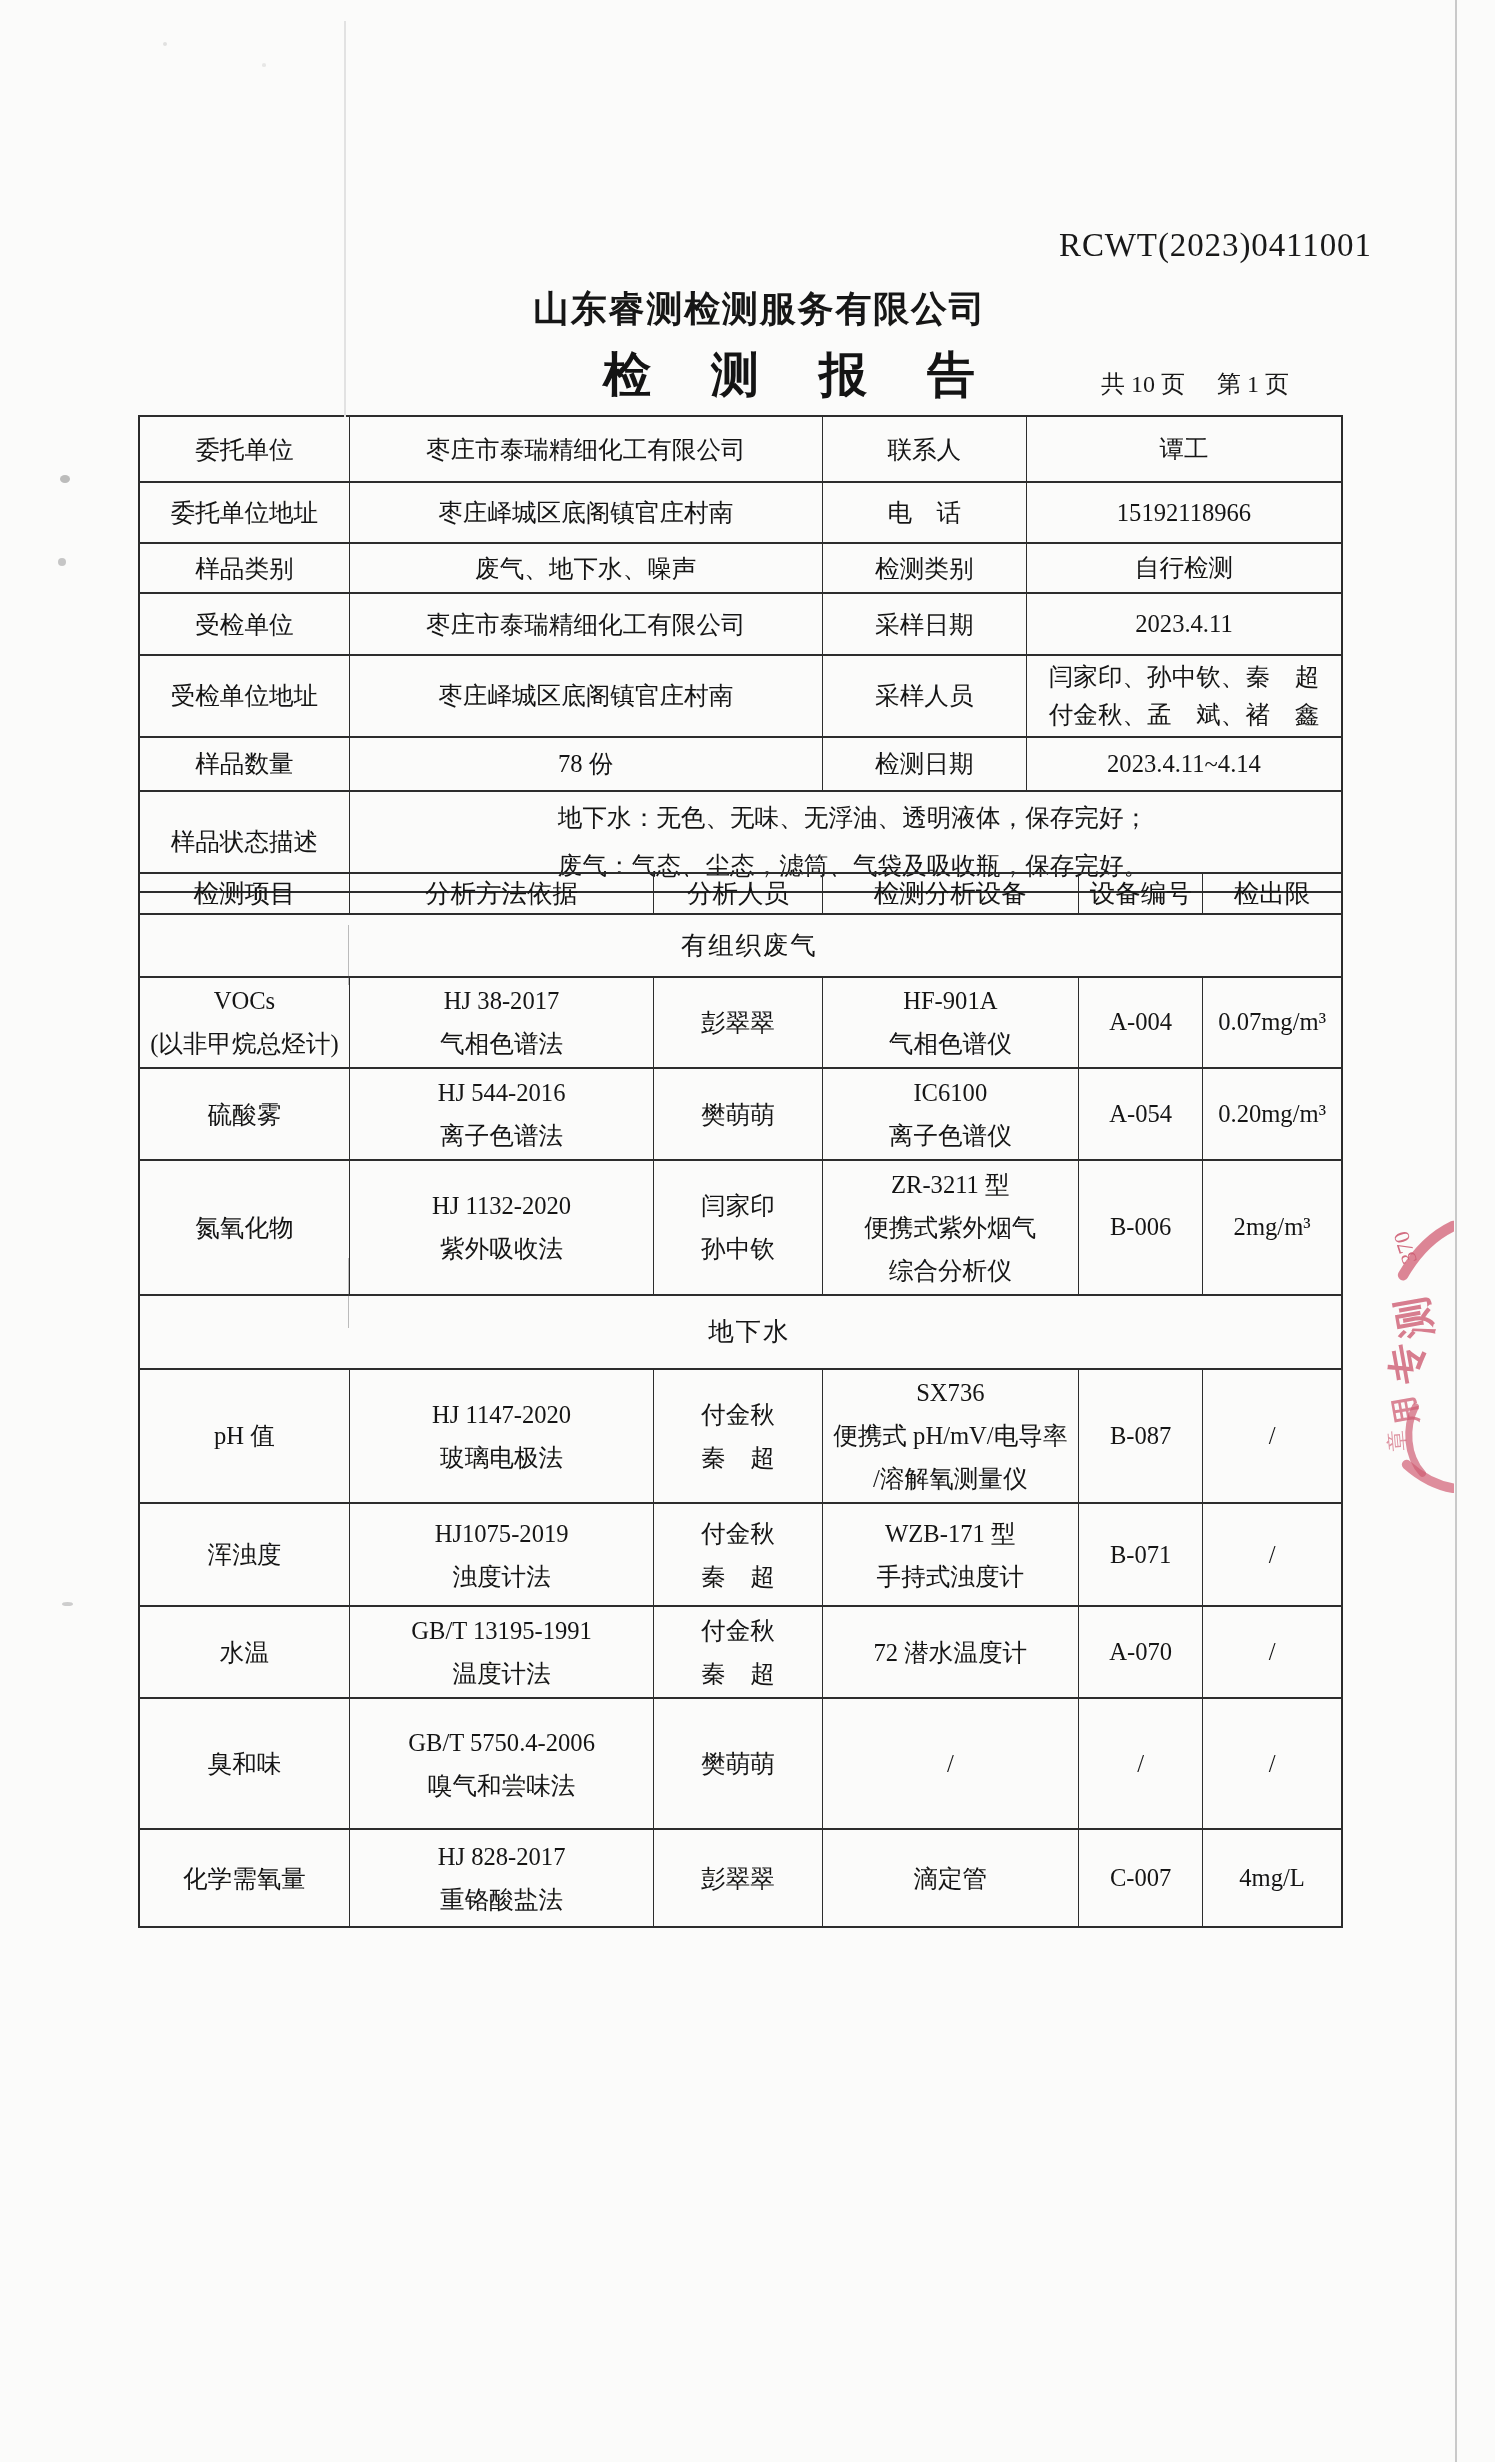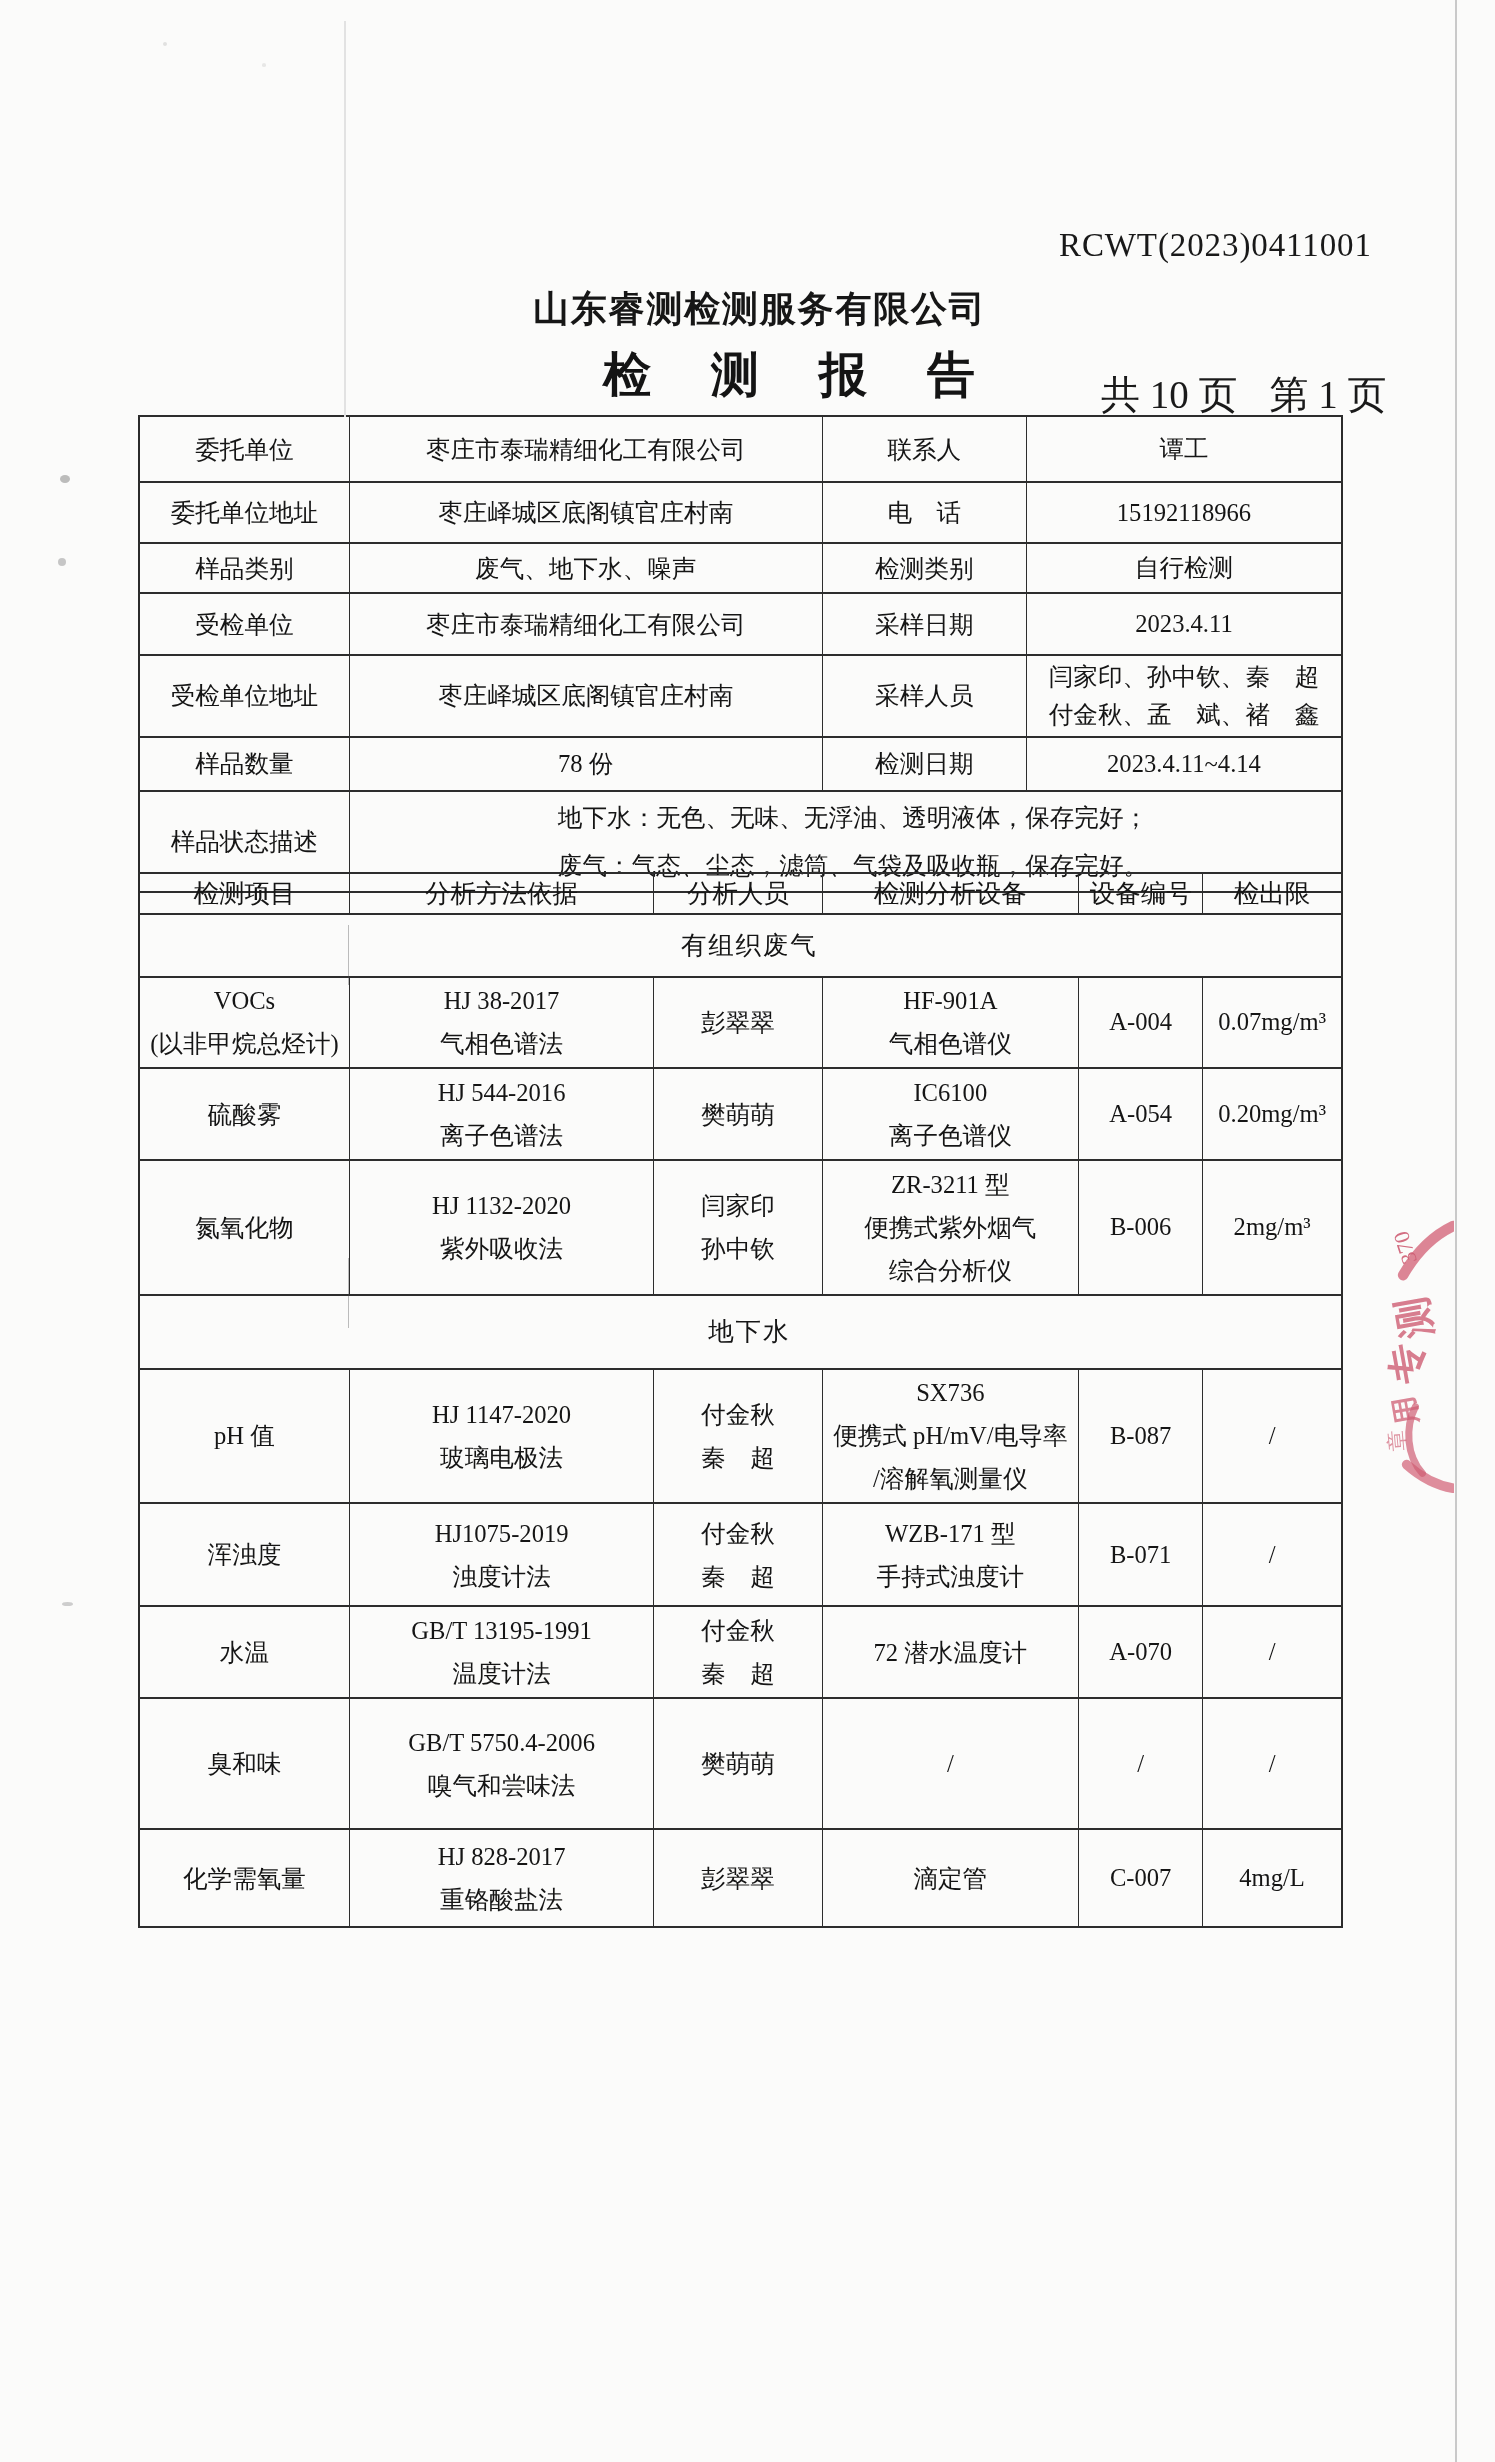--- a/index.html
+++ b/index.html
@@ -7,21 +7,21 @@
     width:1495px;height:2462px;overflow:hidden;
     background:#f4f4f2;
     font-family:"Liberation Serif","DejaVu Serif",serif;
     color:#1c1c1c;
   }
   #page{position:relative;width:1495px;height:2462px;background:#fbfbfa;}
   
   .report-number{position:absolute;top:227px;left:1059px;font-size:33px;letter-spacing:0.9px;color:#191919;}
   .company-name{position:absolute;top:285px;left:533px;font-size:36px;font-weight:600;letter-spacing:1.8px;color:#161616;text-align:center;}
   .report-title{position:absolute;top:343px;left:603px;font-size:48px;font-weight:700;letter-spacing:24px;color:#141414;white-space:nowrap;}
-  .pagination{position:absolute;top:368px;left:1101px;font-size:39px;color:#1a1a1a;}
+  .pagination{position:absolute;top:368px;left:1101px;font-size:24px;color:#1a1a1a;}
   .pagination span{margin-right:32px;}
   .pagination span:last-child{margin-right:0;}
   
   table{border-collapse:collapse;table-layout:fixed;position:absolute;left:138px;background:transparent;}
   #info-table{top:415px;width:1205px;}
   #method-table{top:872px;width:1205px;}
   td,th{
     border:1.8px solid #2d2d2d;border-top-width:2.6px;border-bottom-width:2.6px;
     text-align:center;vertical-align:middle;
     font-size:24.6px;font-weight:400;color:#151515;

